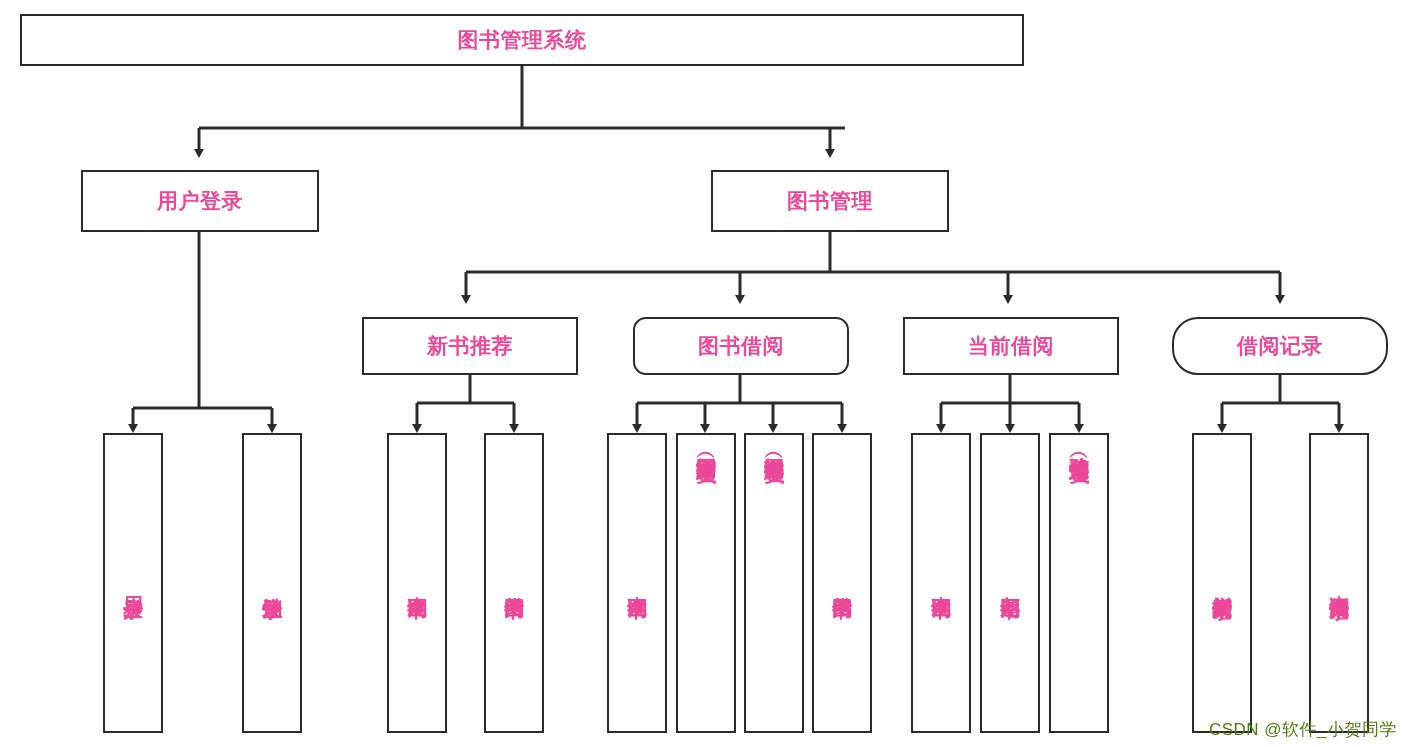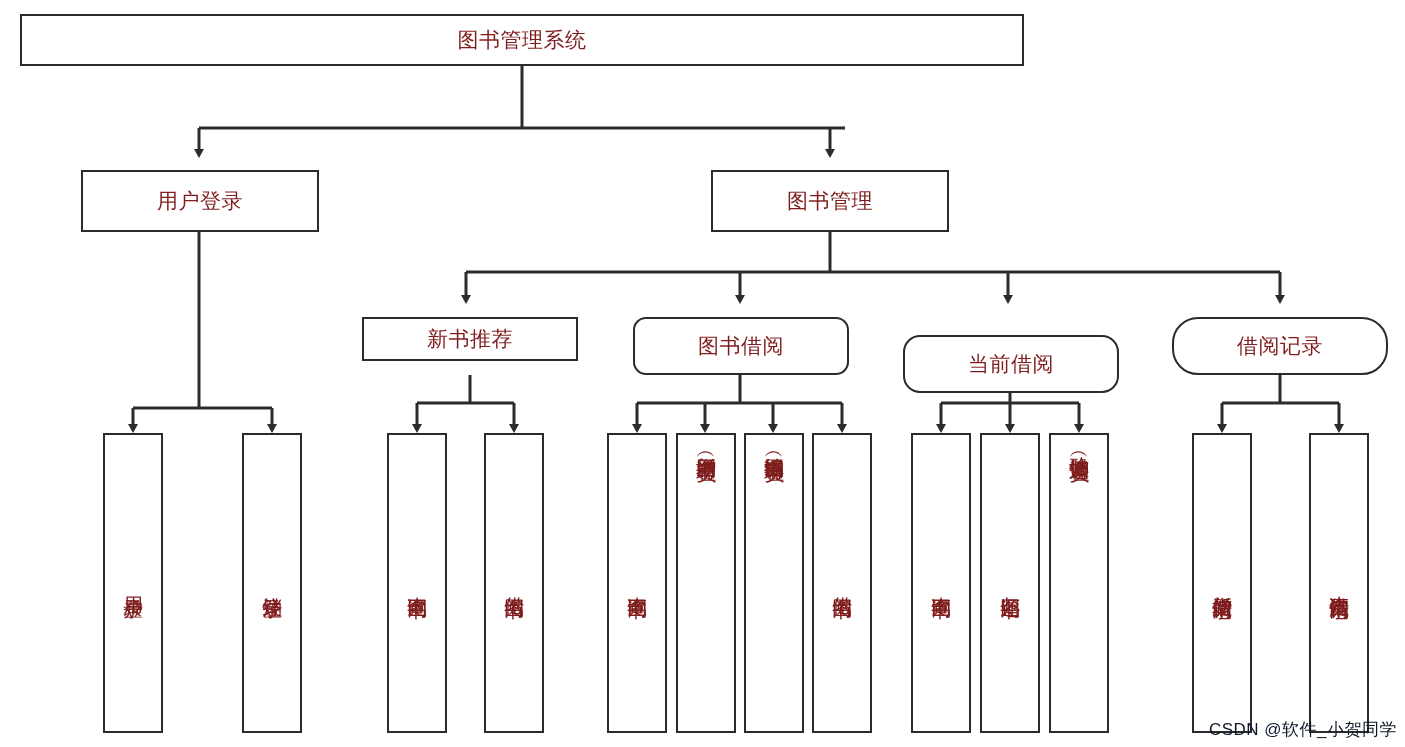--- a/index.html
+++ b/index.html
@@ -25,21 +25,22 @@
     height: 747px;
   }
   .node-box {
     position: absolute;
     box-sizing: border-box;
     background: #ffffff;
     border: 2px solid #2b2b2b;
     display: flex;
     align-items: center;
     justify-content: center;
-    color: #7f1d1d;
+    color: #ec4899;
+    font-weight: bold;
   }
   .node-box.horizontal {
     writing-mode: horizontal-tb;
   }
   .node-label-h {
     font-size: 21px;
     line-height: 1.1;
     letter-spacing: 0.5px;
     white-space: nowrap;
   }
@@ -59,21 +60,21 @@
   }
   .node-box.vertical.centered {
     align-items: center;
     padding-top: 0;
   }
   #watermark {
     position: absolute;
     right: 8px;
     bottom: 6px;
     font-size: 17px;
-    color: #0f172a;
+    color: #4d7c0f;
     letter-spacing: 0.5px;
     white-space: nowrap;
     pointer-events: none;
   }
 </style>
 </head>
 <body>
 
 <div id="diagram-root">
 
@@ -132,29 +133,29 @@
   </div>
 
   <div class="node-box horizontal" style="left:81px; top:170px; width:238px; height:62px;">
     <span class="node-label-h">用户登录</span>
   </div>
 
   <div class="node-box horizontal" style="left:711px; top:170px; width:238px; height:62px;">
     <span class="node-label-h">图书管理</span>
   </div>
 
-  <div class="node-box horizontal" style="left:362px; top:317px; width:216px; height:44px;">
+  <div class="node-box horizontal" style="left:362px; top:317px; width:216px; height:58px;">
     <span class="node-label-h">新书推荐</span>
   </div>
 
   <div class="node-box horizontal" style="left:633px; top:317px; width:216px; height:58px;border-radius:13px;">
     <span class="node-label-h">图书借阅</span>
   </div>
 
-  <div class="node-box horizontal" style="left:903px; top:335px; width:216px; height:58px;border-radius:17px;">
+  <div class="node-box horizontal" style="left:903px; top:317px; width:216px; height:58px;">
     <span class="node-label-h">当前借阅</span>
   </div>
 
   <div class="node-box horizontal" style="left:1172px; top:317px; width:216px; height:58px;border-radius:26px;">
     <span class="node-label-h">借阅记录</span>
   </div>
 
   <div class="node-box vertical centered" style="left:103px; top:433px; width:60px; height:300px;">
     <span class="node-label-v">用户登录</span>
   </div>

